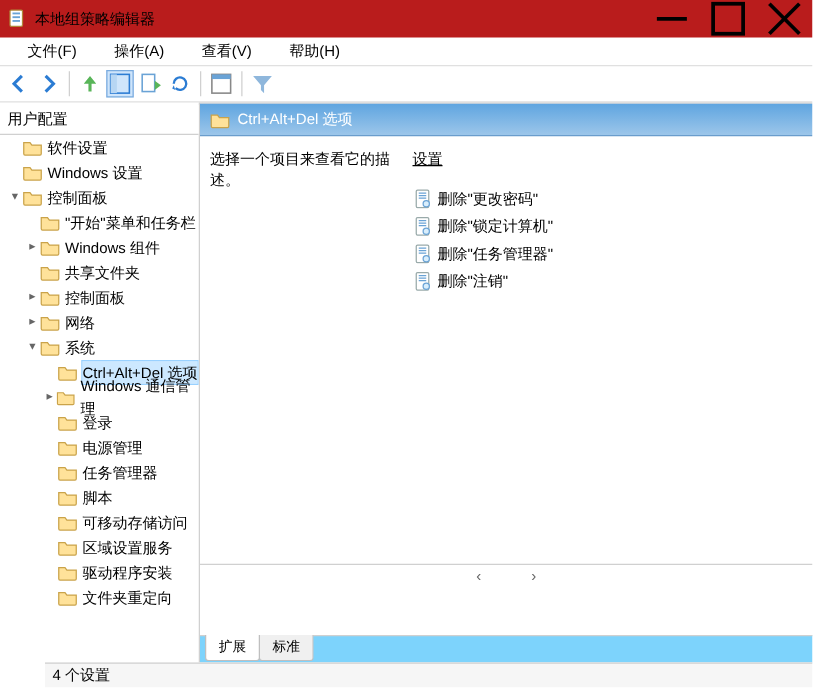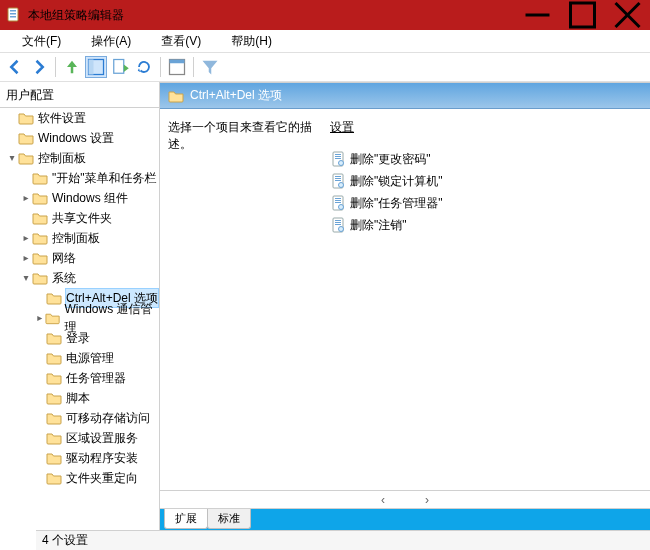--- a/index.html
+++ b/index.html
@@ -35,21 +35,21 @@
   .details-header { background: linear-gradient(#5fa5e0, #9cc6ea); color: #fff; padding: 4px 8px; display: flex; align-items: center; gap:6px; border-bottom:1px solid #6a9dcc;}
   .details-header .folder-ic { width:16px; height:16px; display:inline-flex;}
   .details-body { flex:1; display:flex; min-height:0;}
   .desc-col { width: 160px; padding: 10px 8px; font-size: 12px; }
   .list-col { flex:1; padding: 6px 8px; overflow:auto;}
   .list-col .colhead { padding: 4px 2px 12px 2px; text-decoration: underline; }
   .list-col .item { display:flex; align-items:center; gap:4px; padding:2px 2px; line-height:18px;}
   .policy-ic { width:16px; height:16px; display:inline-flex;}
   .details-scroll { height:18px; display:flex; align-items:center; justify-content:center; gap:40px; color:#666; border-top:1px solid #d0d0d0;}
   
-  .detail-tabs { height: 22px; display:flex; align-items:flex-end; padding-left:4px; border-top:1px solid #d0d0d0; background:#0ea5e9;}
+  .detail-tabs { height: 22px; display:flex; padding-left:4px; border-top:1px solid #d0d0d0; background:#7dd3fc;margin-top:39px;}
   .detail-tabs .tab { border:1px solid #bfbfbf; border-top:none; background:#fff; padding:2px 10px; font-size:11px; margin-right:-1px; border-radius:0 0 3px 3px; position:relative; top:-1px;}
   .detail-tabs .tab.inactive { background:#f0f0f0; }
   
   .statusbar { border-top:1px solid #d0d0d0; height:20px; display:flex; align-items:center; padding-left:6px; background:#f6f6f6;margin-left:36px;}
   
   .tree-pane::-webkit-scrollbar, .list-col::-webkit-scrollbar { width:16px; height:16px;}
   .tree-pane::-webkit-scrollbar-thumb, .list-col::-webkit-scrollbar-thumb { background:#c8c8c8; }
   
   svg { width:100%; height:100%; display:block;}
 </style>

